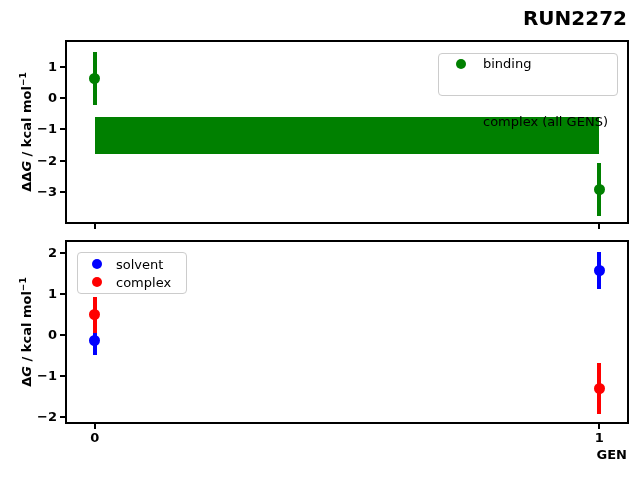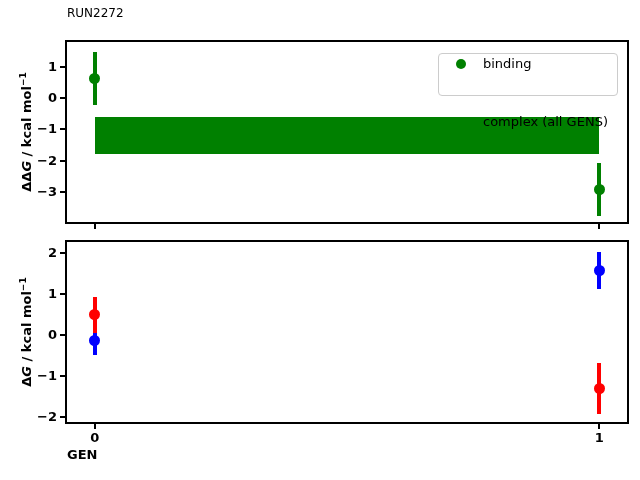--- a/index.html
+++ b/index.html
@@ -1,25 +1,25 @@
 <!DOCTYPE html>
 <html><head>
 <meta charset="utf-8">
 <style>
   html,body{margin:0;padding:0;background:#fff;}
   .figure{
     position:relative;width:640px;height:480px;background:#ffffff;
     font-family:"DejaVu Sans",sans-serif;overflow:hidden;color:#000;
   }
   .title{
-    position:absolute;left:67px;top:6px;width:560px;text-align:left;
-    font-size:12px;font-weight:normal;
+    position:absolute;left:67px;top:6px;width:560px;text-align:right;
+    font-size:20px;font-weight:bold;
   }
   .xlabel{
-    position:absolute;left:67px;top:447px;width:560px;text-align:left;
+    position:absolute;left:67px;top:447px;width:560px;text-align:right;
     font-size:13px;font-weight:bold;
   }
   .ylabel{
     position:absolute;left:-67px;width:180px;height:24px;line-height:24px;
     text-align:center;font-size:13px;font-weight:bold;transform:rotate(-90deg);
   }
   .ylabel sup{font-size:9px;}
   .ylabel .var{font-style:italic;}
   #ylabel-0{top:120px;}
   #ylabel-1{top:320px;}
@@ -64,20 +64,34 @@
       <span class="legend-label">binding</span>
     </div>
     <div class="legend-row">
       <span class="handle">
           <span class="dotted-line" style="border-top-color: rgb(0, 128, 0);"></span>
         </span>
       <span class="legend-label">complex (all GENS)</span>
     </div>
   </div>
 
+  <div class="legend legend-bottom">
+    <div class="legend-row">
+      <span class="handle">
+          <span class="dot" style="background: rgb(0, 0, 255);"></span>
+        </span>
+      <span class="legend-label">solvent</span>
+    </div>
+    <div class="legend-row">
+      <span class="handle">
+          <span class="dot" style="background: rgb(255, 0, 0);"></span>
+        </span>
+      <span class="legend-label">complex</span>
+    </div>
+  </div>
 
   <div class="xlabel">GEN</div>
 
 <div class="axes-frame" style="left: 65px; top: 40px; width: 564px; height: 184px;"></div>
     <div class="ytick-mark" style="left: 60px; top: 65.5455px;"></div>
     <div class="ytick-label" style="left: 23px; top: 58.5455px;">1</div>
     <div class="ytick-mark" style="left: 60px; top: 97.014px;"></div>
     <div class="ytick-label" style="left: 23px; top: 90.014px;">0</div>
     <div class="ytick-mark" style="left: 60px; top: 128.483px;"></div>
     <div class="ytick-label" style="left: 23px; top: 121.483px;">−1</div>

